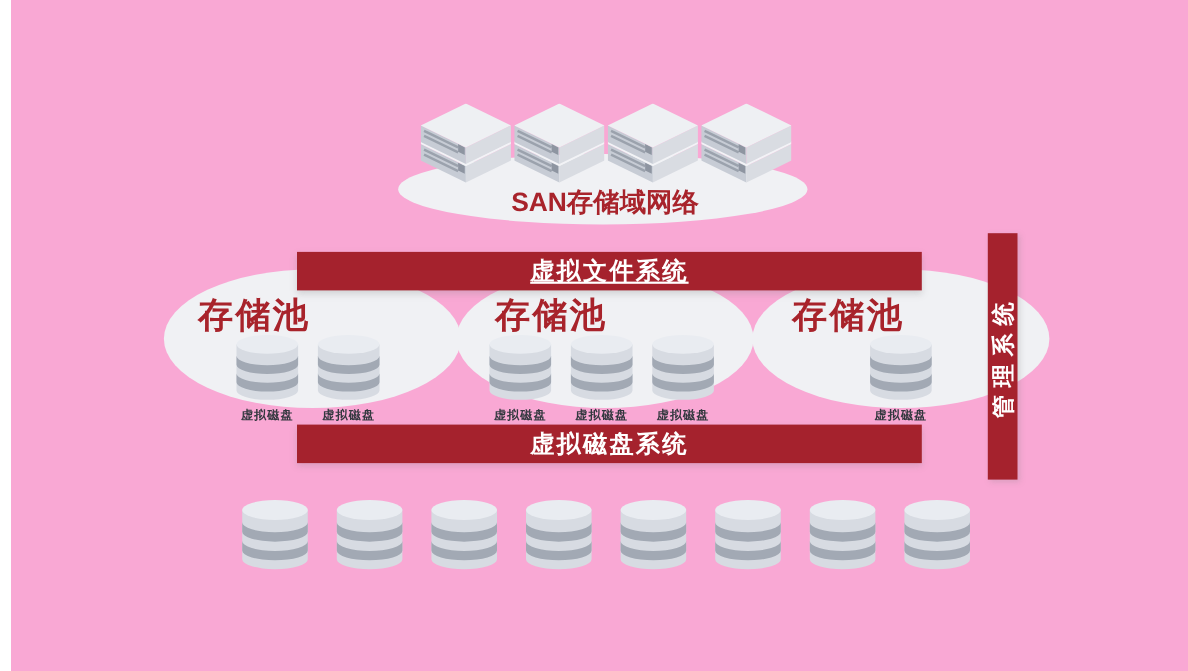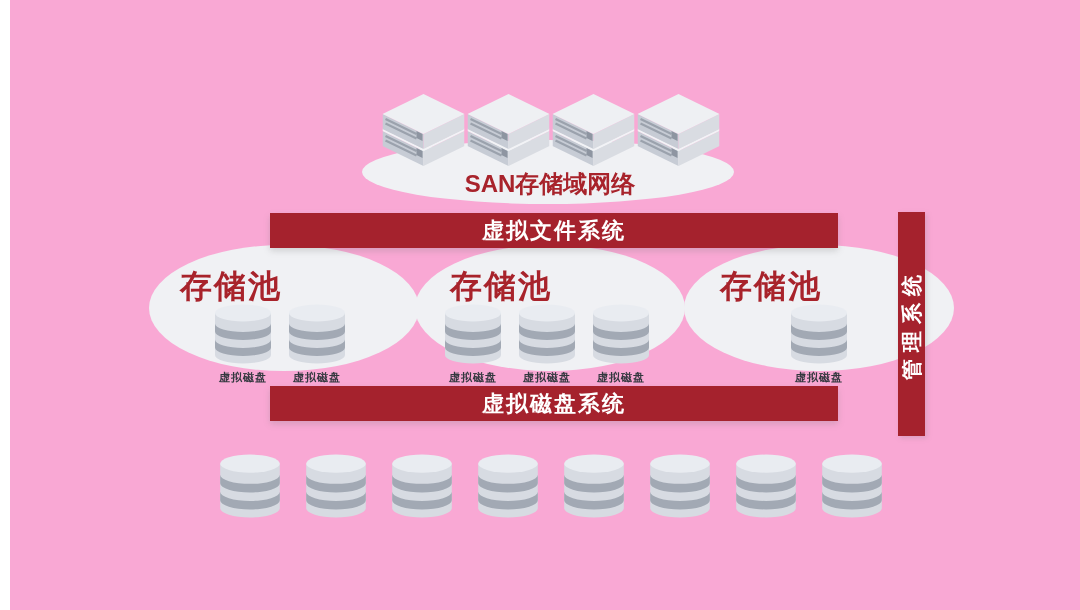--- a/index.html
+++ b/index.html
@@ -22,21 +22,21 @@
   .servers-row{position:absolute;top:94px;left:541px;transform:translateX(-50%);
     display:flex;gap:3px;z-index:1;}
   .servers-row svg{display:block;}
 
   .san-label{position:absolute;top:168px;left:540px;transform:translateX(-50%);
     font-size:24px;font-weight:bold;color:var(--accent-text-red);white-space:nowrap;z-index:2;}
 
   .banner{position:absolute;left:260px;width:568px;height:35px;background:var(--banner-red);
     color:#ffffff;font-size:22px;font-weight:bold;text-align:center;line-height:35px;
     letter-spacing:2px;z-index:3;box-shadow:0 3px 6px rgba(130,130,130,0.28);}
-  .banner-vfs{top:213px;}
+  .banner-vfs{top:229px;text-decoration:underline;}
   .banner-vds{top:386px;}
 
   .pool-label{position:absolute;top:265px;width:200px;text-align:left;
     font-size:32px;font-weight:bold;color:var(--accent-text-red);letter-spacing:2px;z-index:2;}
   .pool-label.p0{left:170px;}
   .pool-label.p1{left:440px;}
   .pool-label.p2{left:710px;}
 
   .disks-row{position:absolute;top:303px;transform:translateX(-50%);
     display:flex;gap:14px;z-index:2;}

